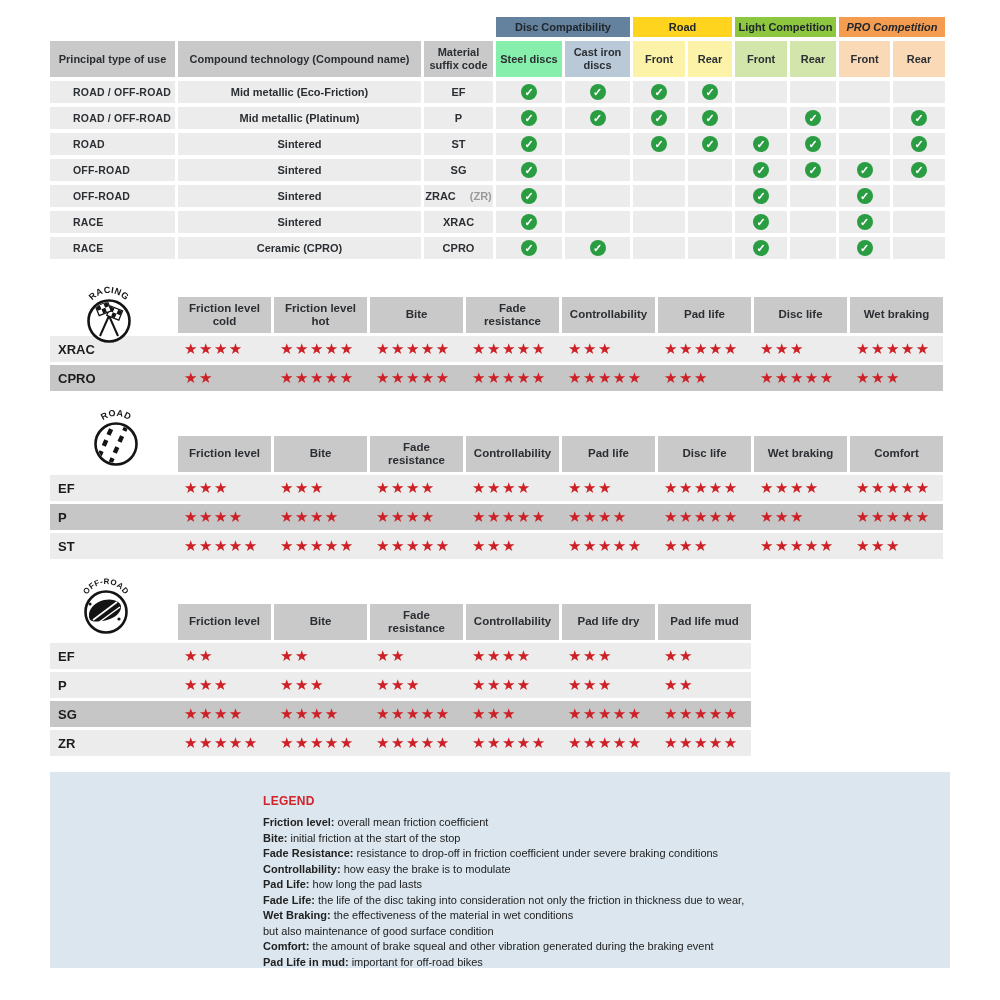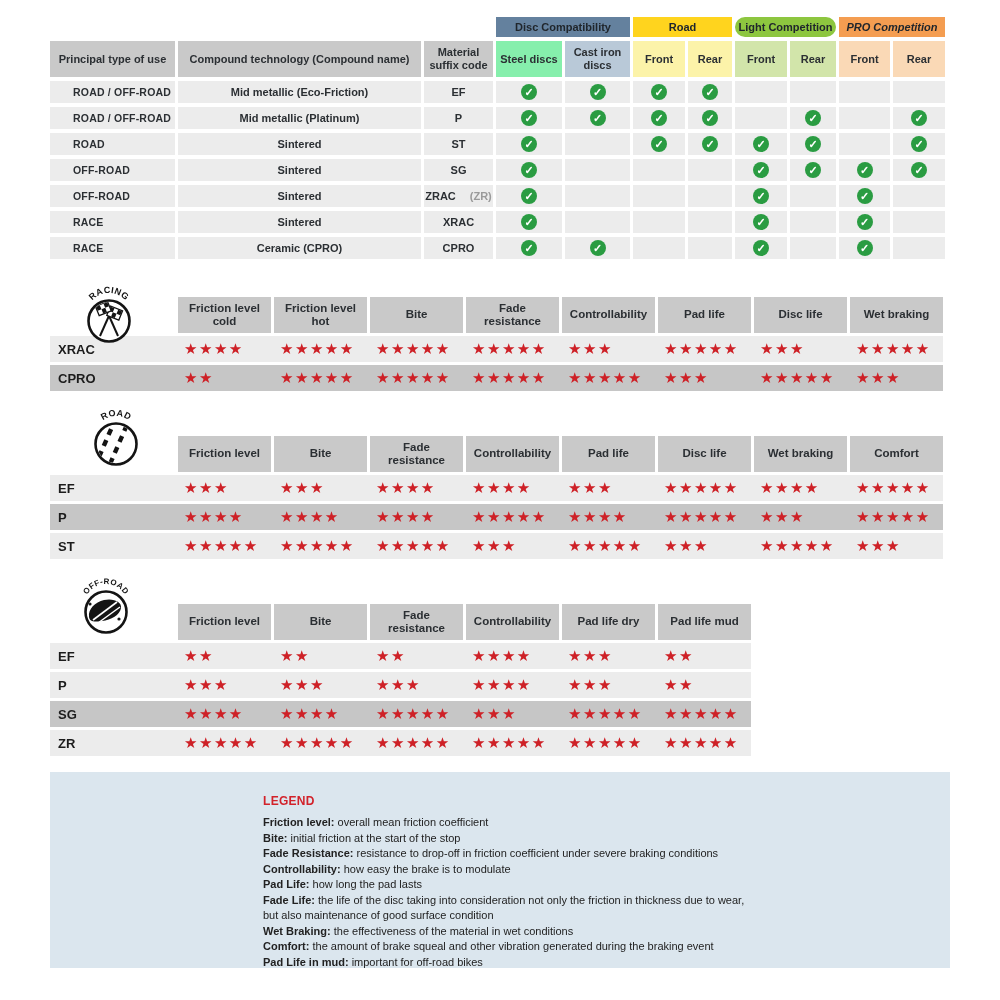--- a/index.html
+++ b/index.html
@@ -76,21 +76,21 @@
 </head>
 <body>
 
 <div class="page">
 
   <section>
     <div class="compat-grid" id="compat-grid">
         <div class="spacer" style="grid-column: 1 / span 3;"></div>
         <div class="group-head" style="grid-column: 4 / span 2; background: rgb(100, 129, 158);">Disc Compatibility</div>
         <div class="group-head" style="grid-column: 6 / span 2; background: rgb(255, 212, 30);">Road</div>
-        <div class="group-head" style="grid-column: 8 / span 2; background: rgb(141, 198, 63); border-radius: 10px;">Light Competition</div>
+        <div class="group-head" style="grid-column: 8 / span 2; background: rgb(141, 198, 63);">Light Competition</div>
         <div class="group-head" style="grid-column: 10 / span 2; background: rgb(244, 157, 81); font-style: italic;">PRO Competition</div>
         <div class="sub-head gray-head">Principal type of use</div>
         <div class="sub-head gray-head">Compound technology (Compound name)</div>
         <div class="sub-head gray-head">Material suffix code</div>
         <div class="sub-head" style="background: #86efac;">Steel discs</div>
         <div class="sub-head" style="background: rgb(185, 201, 216);">Cast iron discs</div>
         <div class="sub-head" style="background: rgb(252, 243, 169);">Front</div>
         <div class="sub-head" style="background: rgb(252, 243, 169);">Rear</div>
         <div class="sub-head" style="background: rgb(210, 229, 170);">Front</div>
         <div class="sub-head" style="background: rgb(210, 229, 170);">Rear</div>
@@ -436,20 +436,20 @@
 
   <section class="legend">
     <div class="legend-title">LEGEND</div>
     <div id="legend-items">
         <div class="legend-line"><b>Friction level: </b><span>overall mean friction coefficient</span></div>
         <div class="legend-line"><b>Bite: </b><span>initial friction at the start of the stop</span></div>
         <div class="legend-line"><b>Fade Resistance: </b><span>resistance to drop-off in friction coefficient under severe braking conditions</span></div>
         <div class="legend-line"><b>Controllability: </b><span>how easy the brake is to modulate</span></div>
         <div class="legend-line"><b>Pad Life: </b><span>how long the pad lasts</span></div>
         <div class="legend-line"><b>Fade Life: </b><span>the life of the disc taking into consideration not only the friction in thickness due to wear,</span></div>
+        <div class="legend-line"><b>Wet Braking: </b><span>the effectiveness of the material in wet conditions</span></div>
         <div class="legend-line"><span>but also maintenance of good surface condition</span></div>
-        <div class="legend-line"><b>Wet Braking: </b><span>the effectiveness of the material in wet conditions</span></div>
         <div class="legend-line"><b>Comfort: </b><span>the amount of brake squeal and other vibration generated during the braking event</span></div>
         <div class="legend-line"><b>Pad Life in mud: </b><span>important for off-road bikes</span></div>
       </div>
   </section>
 
 </div>
 
 </body></html>

